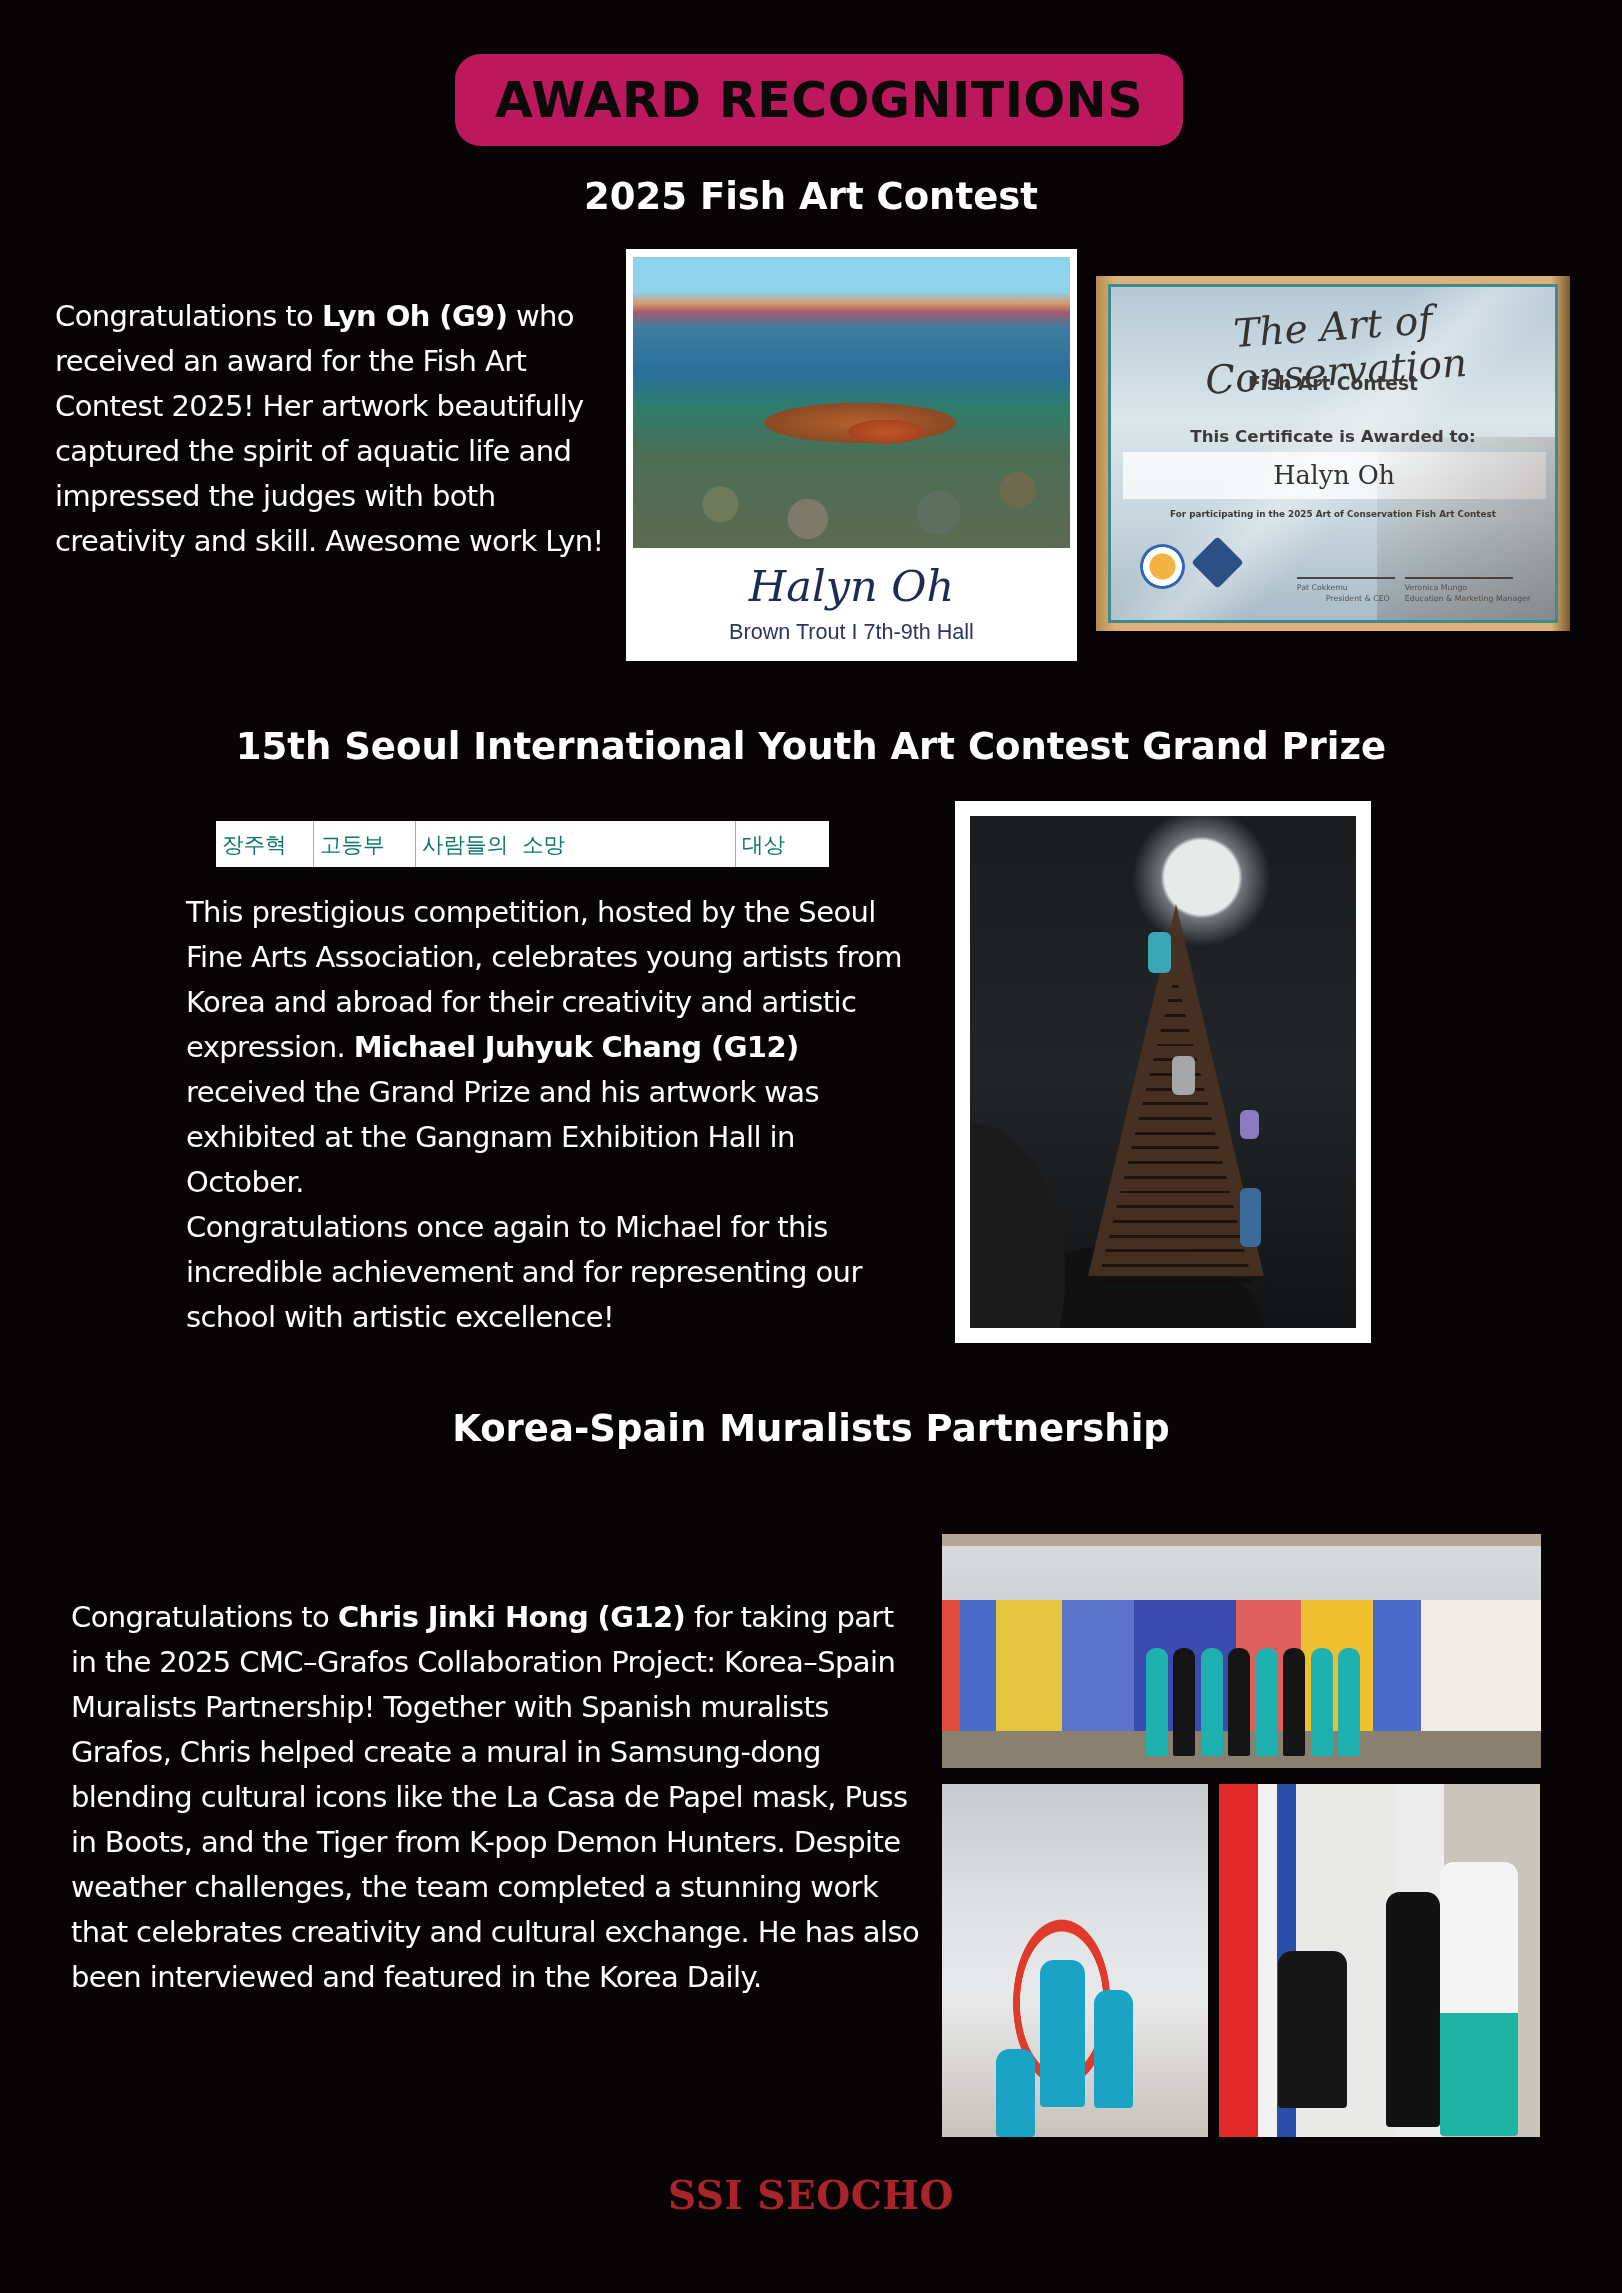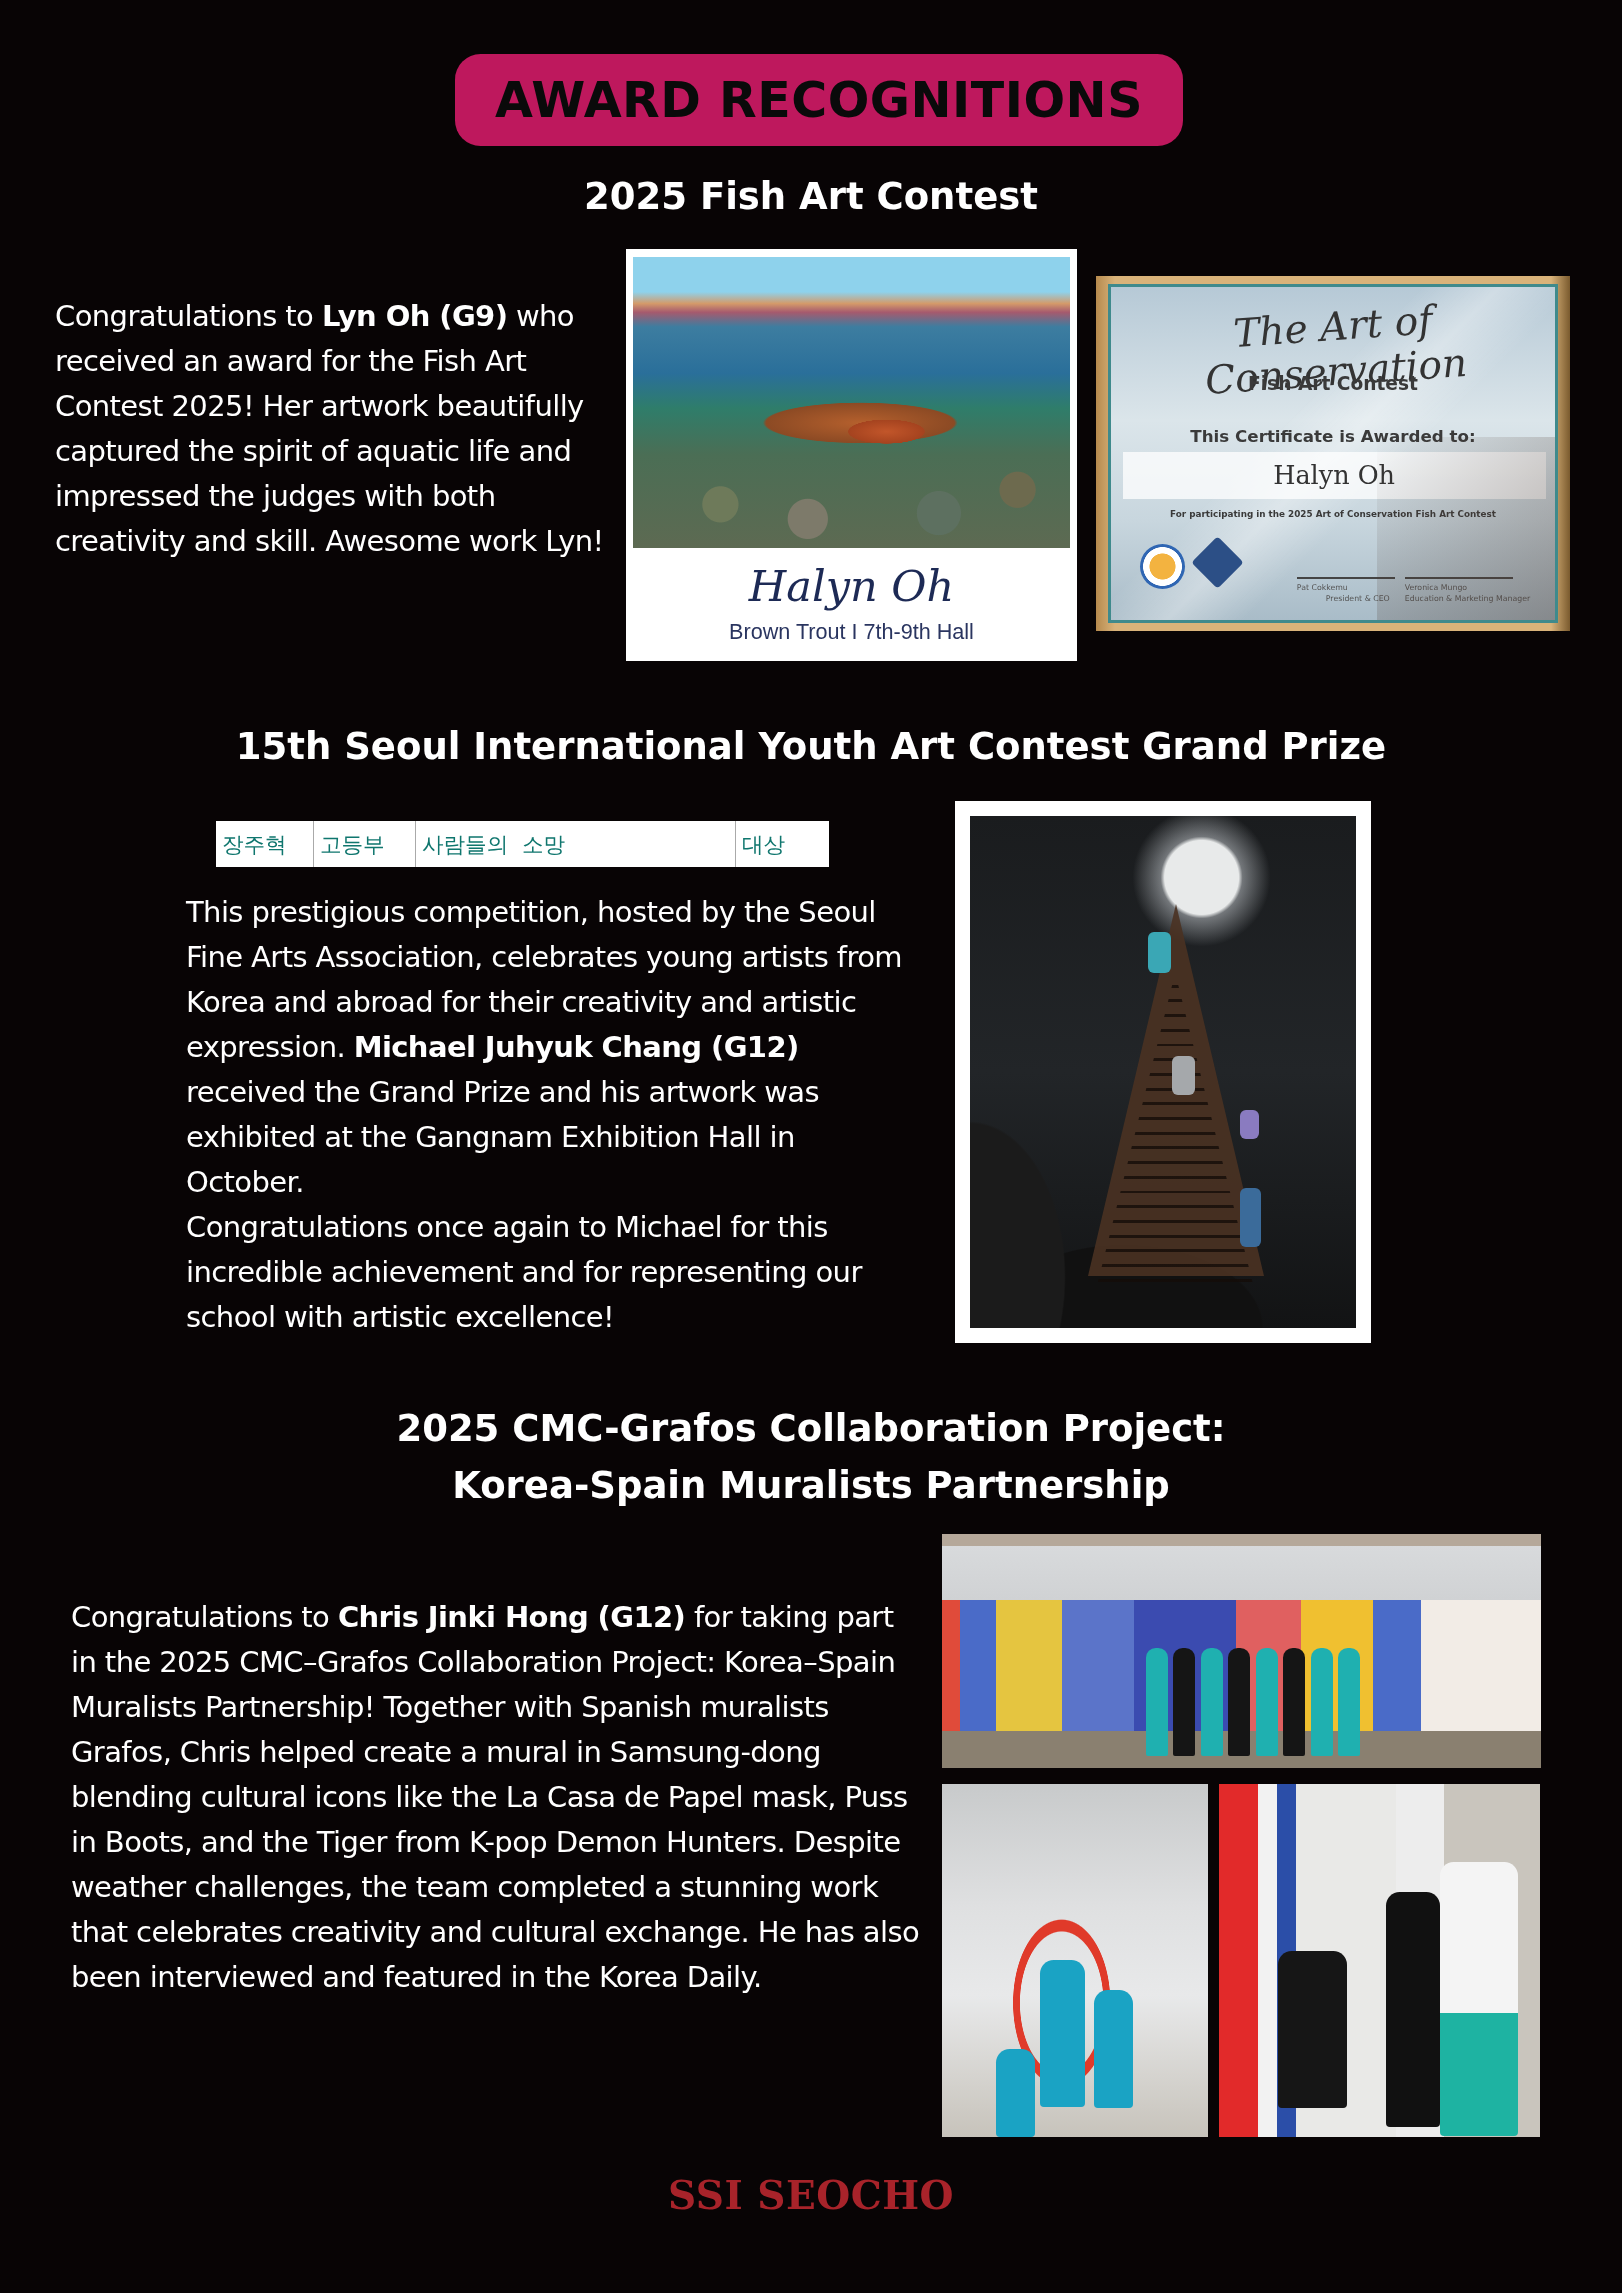--- a/index.html
+++ b/index.html
@@ -201,21 +201,20 @@
     <div class="ladder"></div>
     <div class="ladder-rungs"></div>
     <div class="climber" style="left:178px;top:116px;width:23.5px;height:41px;background:#3aa7b5;"></div>
     <div class="climber" style="left:202px;top:240px;width:23.5px;height:39px;background:#a5a8ab;"></div>
     <div class="climber" style="left:270px;top:294px;width:19.6px;height:29px;background:#8a7bc0;"></div>
     <div class="climber" style="left:270px;top:372px;width:21.6px;height:59px;background:#3b6b9a;"></div>
   </div>
 </div>
 
 <div class="abs heading" style="top:1400px;font-size:37px;line-height:57px;">
-  <div>2025 CMC-Grafos Collaboration Project:</div>
   <div>Korea-Spain Muralists Partnership</div>
 </div>
 
 <p class="abs body-text" style="left:71px;top:1595px;width:853px;"><span>Congratulations to </span><b>Chris Jinki Hong (G12)</b><span> for taking part in the 2025 CMC–Grafos Collaboration Project: Korea–Spain Muralists Partnership! Together with Spanish muralists Grafos, Chris helped create a mural in Samsung-dong blending cultural icons like the La Casa de Papel mask, Puss in Boots, and the Tiger from K-pop Demon Hunters. Despite weather challenges, the team completed a stunning work that celebrates creativity and cultural exchange. He has also been interviewed and featured in the Korea Daily.</span></p>
 
 <div class="abs photo mural-top">
   <div class="mural-ground"></div>
   <div class="person" style="left:204px;background:#1fb0b0;"></div>
   <div class="person" style="left:231px;background:#151515;"></div>
   <div class="person" style="left:259px;background:#1fb0b0;"></div>

